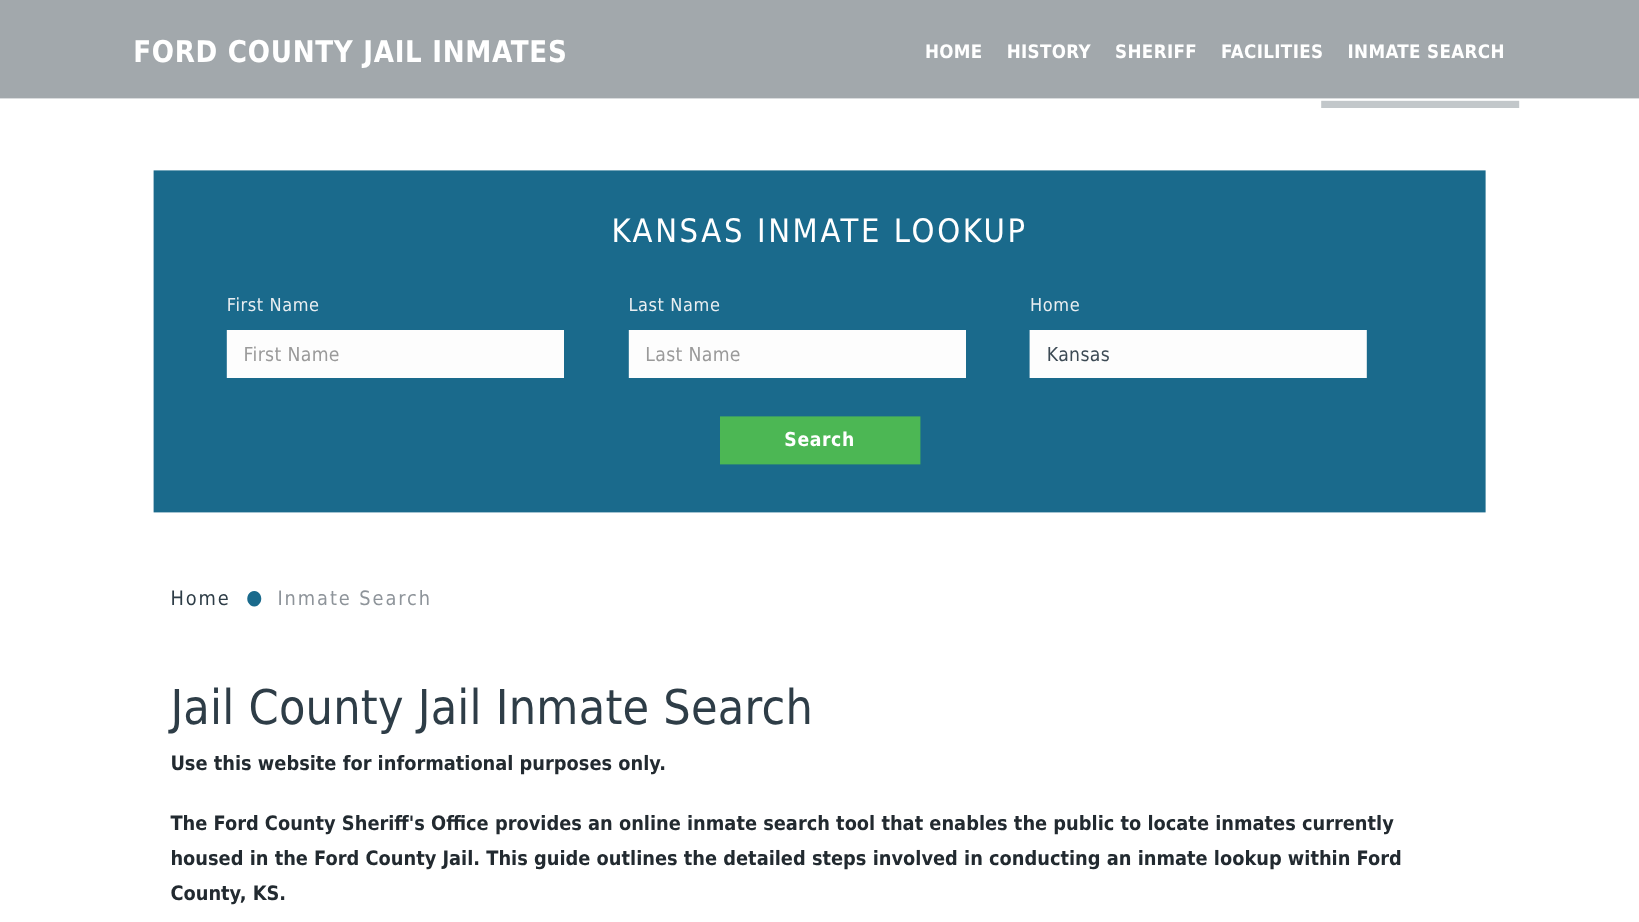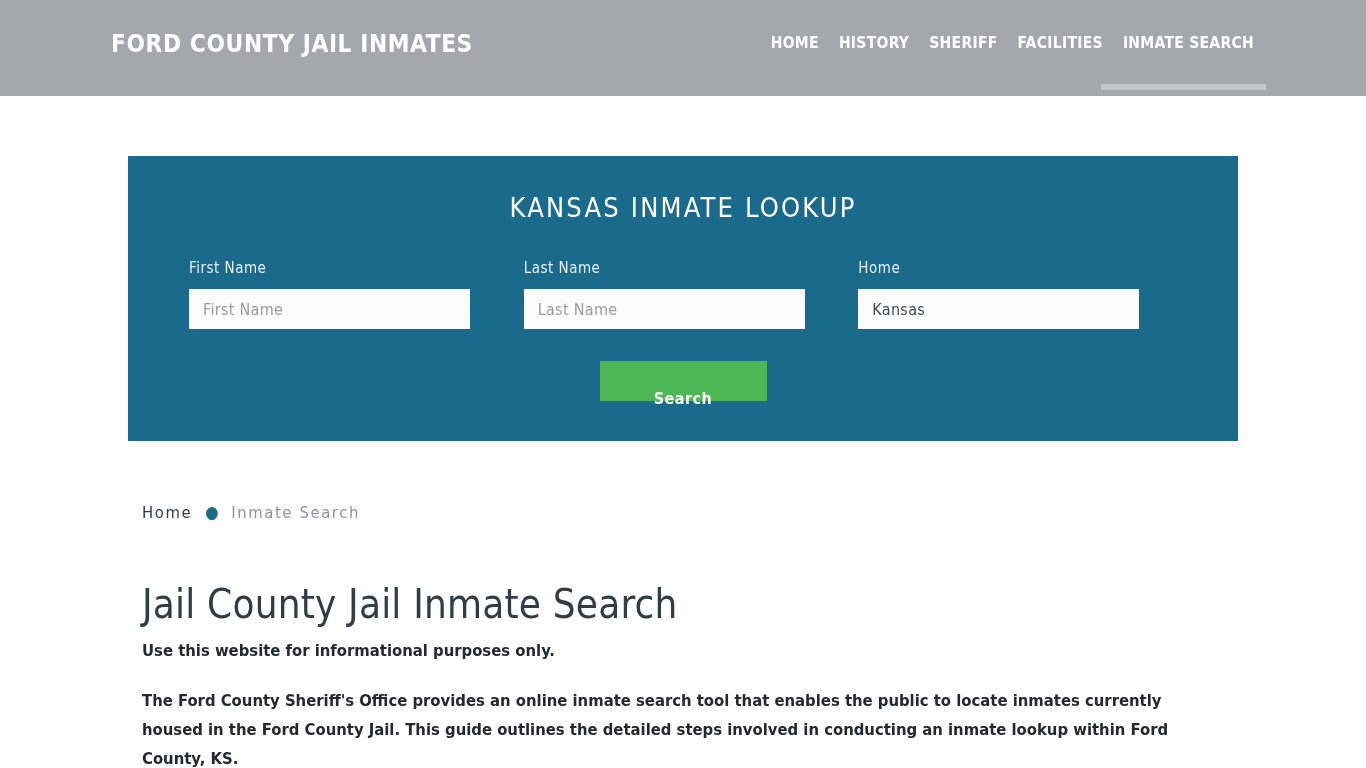--- a/index.html
+++ b/index.html
@@ -12,21 +12,21 @@
     height: 768px;
     overflow: hidden;
     background: #ffffff;
     font-family: "Liberation Sans", sans-serif;
     -webkit-font-smoothing: antialiased;
   }
 
   
   .site-header {
     position: relative;
-    height: 96px;
+    height: 82px;
     background: #a2a8ac;
     display: flex;
     align-items: center;
     box-sizing: border-box;
   }
   .brand {
     position: absolute;
     left: 111px;
     top: 29px;
     color: #ffffff;
@@ -146,21 +146,21 @@
     border: 0;
     width: 167px;
     height: 40px;
     font-family: "Liberation Sans Narrow", "DejaVu Sans Condensed", "Liberation Sans", sans-serif;
     font-weight: 700;
     font-size: 16px;
     letter-spacing: 0.5px;
     cursor: pointer;
     border-radius: 0;
     line-height: 40px;
-    padding: 18px;
+    padding: 0;
   }
 
   
   .content {
     width: 1110px;
     margin: 0 auto;
     padding-top: 58px;
     box-sizing: border-box;
   }
   .breadcrumb {

